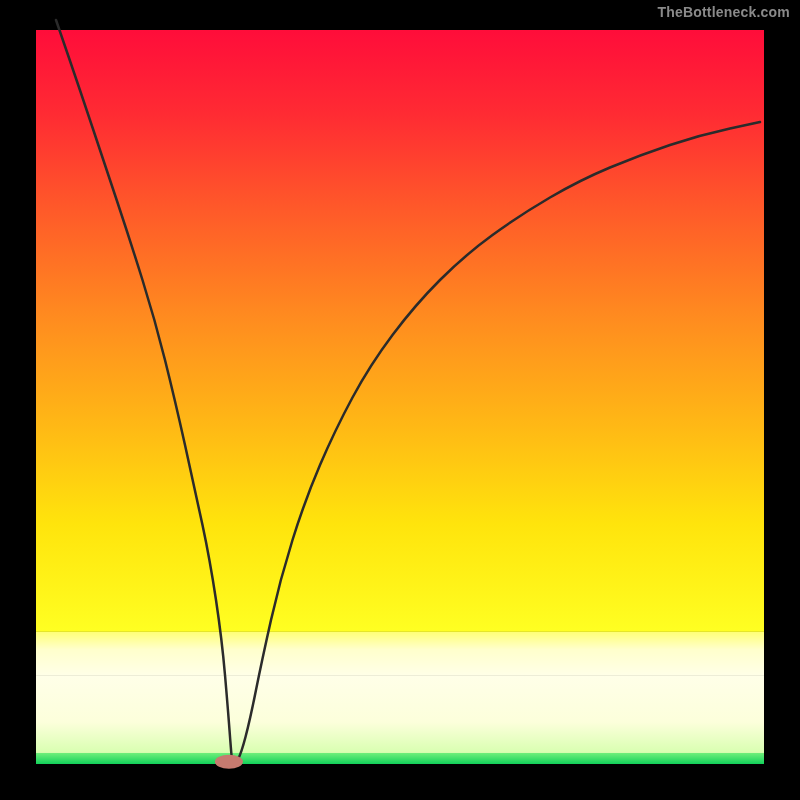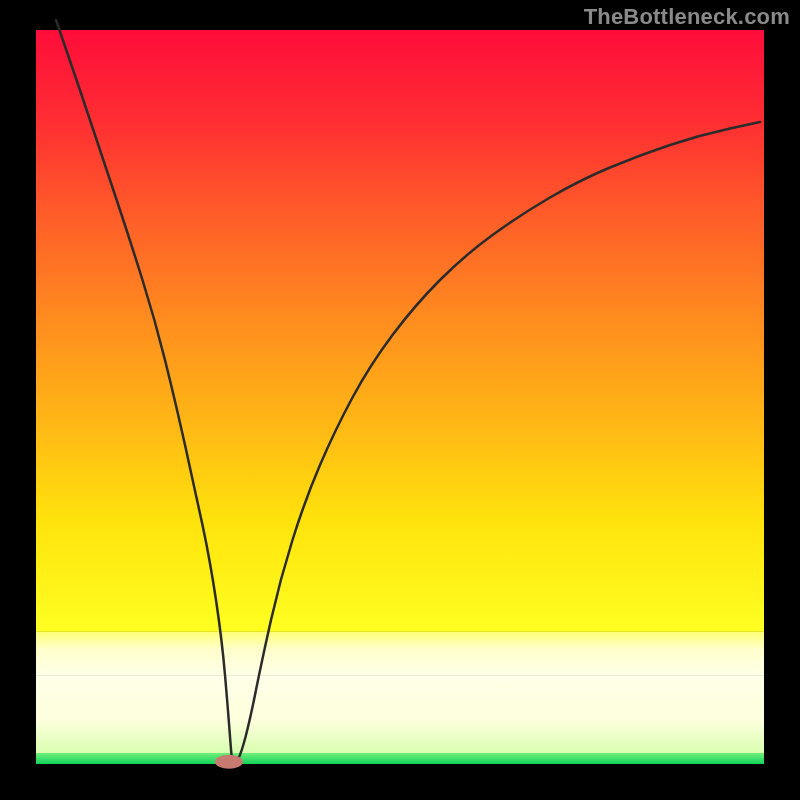--- a/index.html
+++ b/index.html
@@ -16,21 +16,21 @@
     top: 0;
     width: 800px;
     height: 800px;
     background: #000;
   }
   .watermark {
     position: absolute;
     top: 4px;
     right: 10px;
     font-family: Arial, Helvetica, sans-serif;
-    font-size: 22px;
+    font-size: 14px;
     font-weight: 600;
     color: #8a8a8a;
     letter-spacing: 0.2px;
   }
   svg {
     position: absolute;
     top: 0;
     left: 0;
   }
 </style>

